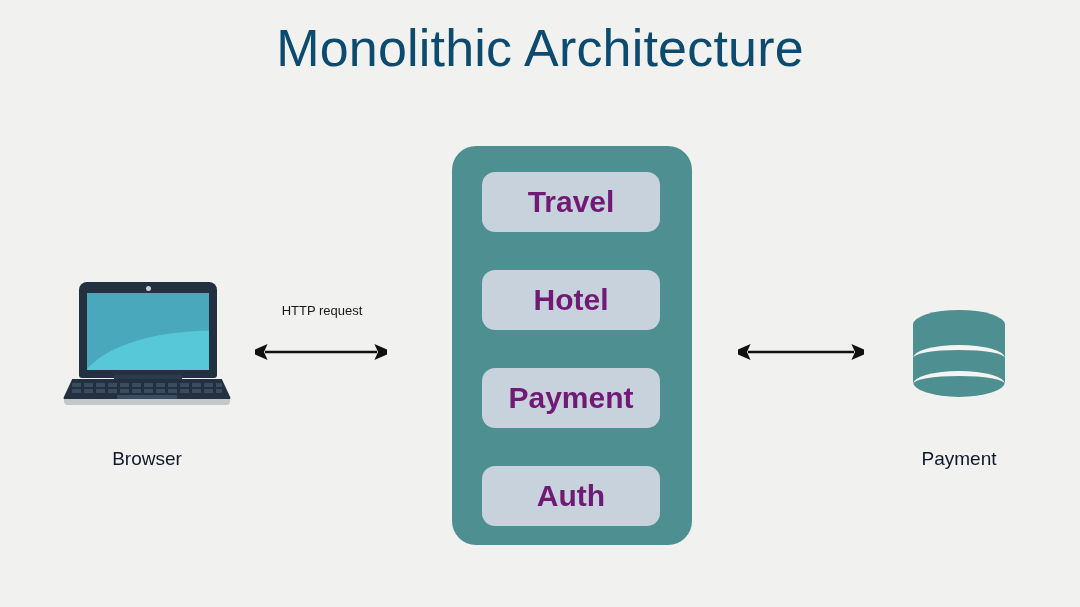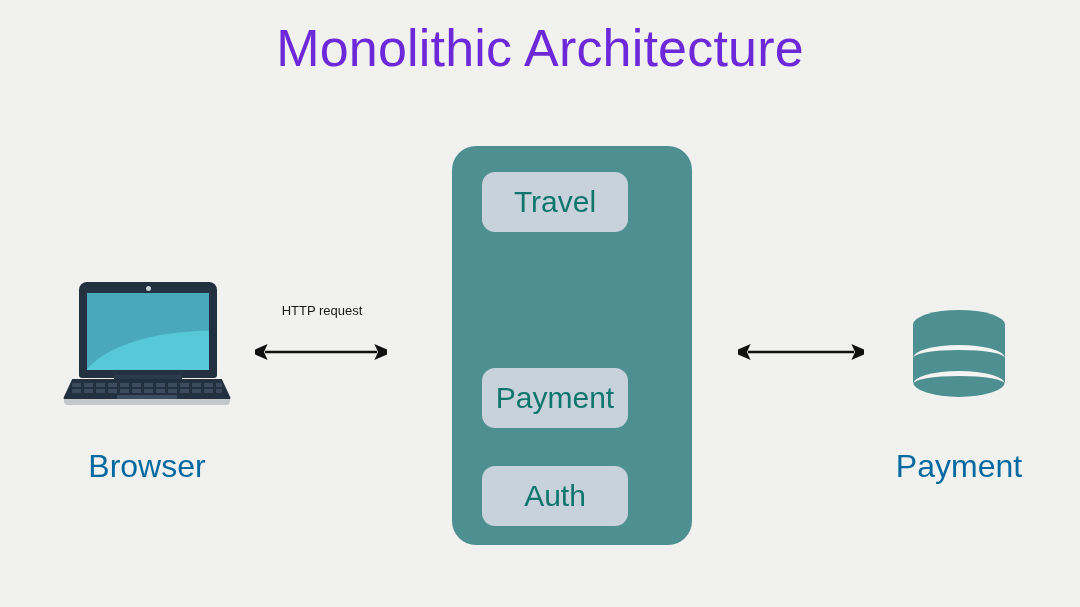--- a/index.html
+++ b/index.html
@@ -21,48 +21,48 @@
 
   
   .title {
     position: absolute;
     left: 0;
     top: 17px;
     width: 1080px;
     text-align: center;
     font-size: 52px;
     font-weight: 400;
-    color: #6d28d9;
+    color: #0c4a6e;
     letter-spacing: 0.2px;
     line-height: 1.2;
   }
 
   
   .monolith {
     position: absolute;
     left: 452px;
     top: 146px;
     width: 240px;
     height: 399px;
     background: #4e8f91;
     border-radius: 24px;
   }
   .module {
     position: absolute;
     left: 30px;
-    width: 146px;
+    width: 178px;
     height: 60px;
     background: #c8d2dc;
     border-radius: 13px;
     display: flex;
     align-items: center;
     justify-content: center;
-    color: #0f766e;
+    color: #701a75;
     font-size: 30px;
-    font-weight: 400;
+    font-weight: 700;
   }
   .module.m0 { top: 26px; }
   .module.m1 { top: 124px; }
   .module.m2 { top: 222px; }
   .module.m3 { top: 320px; }
 
   
   .browser-group {
     position: absolute;
     left: 62px;
@@ -220,22 +220,22 @@
     top: 303px;
     width: 164px;
     text-align: center;
     font-size: 13px;
     color: #1a1a1a;
   }
 
   
   .caption {
     position: absolute;
-    font-size: 32px;
-    color: #0369a1;
+    font-size: 19px;
+    color: #0f172a;
     text-align: center;
   }
   .caption.browser-cap {
     left: 47px;
     top: 448px;
     width: 200px;
   }
   .caption.database-cap {
     left: 859px;
     top: 448px;
@@ -278,20 +278,23 @@
         <path d="M7,3.5 L0,0.4 L1.4,3.5 L0,6.6 Z" fill="#111111"></path>
       </marker>
     </defs>
     <line x1="10" y1="14" x2="122" y2="14" stroke="#111111" stroke-width="2.6" marker-start="url(#headL)" marker-end="url(#headR)"></line>
   </svg>
 
   <div class="monolith">
     <div class="module m0">
       <span>Travel</span>
     </div>
+    <div class="module m1">
+      <span>Hotel</span>
+    </div>
     <div class="module m2">
       <span>Payment</span>
     </div>
     <div class="module m3">
       <span>Auth</span>
     </div>
   </div>
 
   <svg class="arrow-right-svg" viewBox="0 0 126 28">
     <line x1="10" y1="14" x2="116" y2="14" stroke="#111111" stroke-width="2.6" marker-start="url(#headL)" marker-end="url(#headR)"></line>

